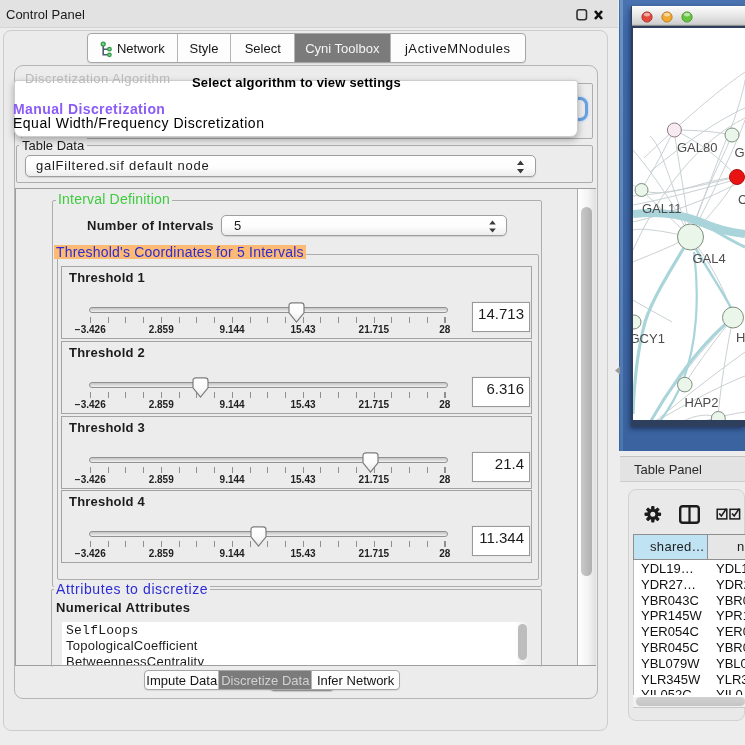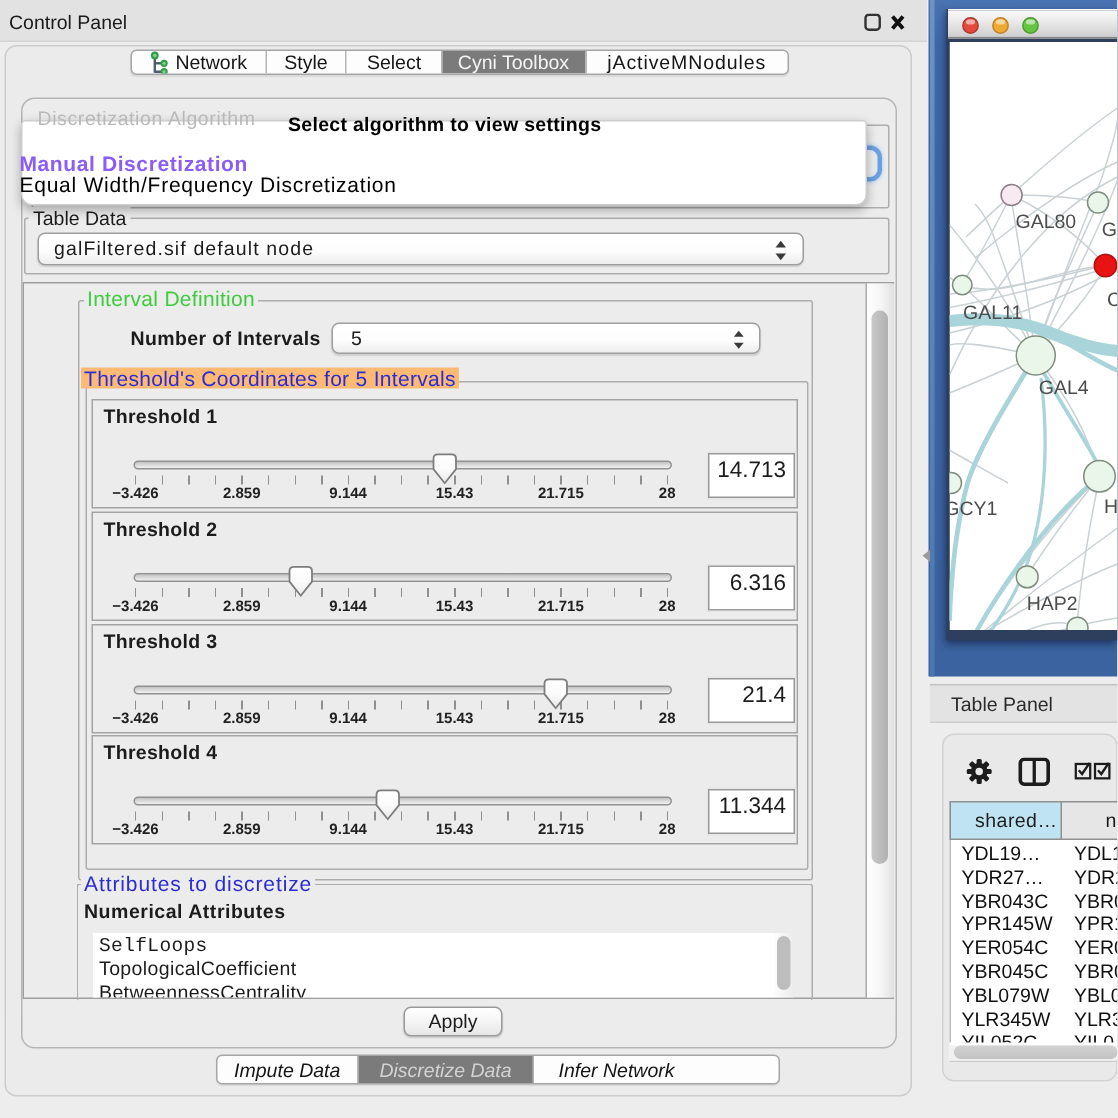--- a/index.html
+++ b/index.html
@@ -38,21 +38,21 @@
   <div class="abs" style="left:6px;top:7px;font-size:13px;color:#1a1a1a;">Control Panel</div>
   <svg class="abs" style="left:576px;top:9px;" width="30" height="12" viewBox="0 0 30 12">
     <rect x="1" y="0.8" width="9.5" height="10" rx="2.2" fill="none" stroke="#333" stroke-width="1.6"></rect>
     <path d="M19 2 L26 10 M26 2 L19 10" stroke="#111" stroke-width="2.6"></path>
   </svg>
 
   <div class="abs" style="left:3px;top:30px;width:605px;height:701px;background:#ebebeb;border:1px solid #cccccc;border-radius:8px;"></div>
 
   <div class="abs" style="left:14px;top:65px;width:584px;height:634px;background:#ececec;border:1px solid #b5b5b5;border-radius:9px;"></div>
 
-  <div class="seg" style="left:87px;top:33px;width:439px;height:17px;">
+  <div class="seg" style="left:87px;top:33px;width:439px;height:30px;">
     <div style="width:90px;">
       <svg width="13" height="17" viewBox="0 0 13 17" style="margin-right:4px;margin-top:2px;">
         <path d="M3.2 4 L3.2 14.5 M3.2 8.2 L8.2 8.2 M3.2 13.8 L8.2 13.8" stroke="#515c6e" stroke-width="1.6" fill="none"></path>
         <circle cx="3.2" cy="3" r="2.6" fill="#2f9e44"></circle>
         <circle cx="3.2" cy="3" r="1.2" fill="#84cf93"></circle>
         <circle cx="9.4" cy="8.2" r="2.4" fill="#2f9e44"></circle>
         <circle cx="9.4" cy="8.2" r="1.1" fill="#84cf93"></circle>
         <circle cx="9.4" cy="13.8" r="2.4" fill="#2f9e44"></circle>
         <circle cx="9.4" cy="13.8" r="1.1" fill="#84cf93"></circle>
       </svg>
@@ -175,21 +175,21 @@
     <div class="listrow" style="top:15.6px;">TopologicalCoefficient</div>
     <div class="listrow" style="top:32px;">BetweennessCentrality</div>
   </div>
   <div class="abs" style="left:516px;top:622px;width:13px;height:43px;background:linear-gradient(90deg,#fdfdfd,#ececec);"></div>
   <div class="abs" style="left:518px;top:624px;width:9px;height:36px;background:#bdbdbd;border-radius:5px;"></div>
 
   <div class="abs" style="left:269px;top:671px;width:66px;height:20px;border:1px solid #999;border-radius:5px;
        background:linear-gradient(180deg,#ffffff,#f2f2f2 60%,#e6e6e6);box-shadow:0 1px 1px rgba(0,0,0,0.15);
        text-align:center;line-height:17px;">Apply</div>
 
-  <div class="seg" style="left:144px;top:703px;width:376px;height:20px;font-style:italic;">
+  <div class="seg" style="left:144px;top:670px;width:256px;height:20px;">
     <div style="width:94px;">Impute Data</div>
     <div class="on" style="width:117px;color:#d2d2d2;">Discretize Data</div>
     <div style="width:110px;">Infer Network</div>
   </div>
 
   <div class="abs" style="left:619px;top:0;width:126px;height:451px;background:linear-gradient(180deg,#4a74b1 0,#3f68a8 30px,#3a639f 100%);"></div>
   <div class="abs" style="left:620px;top:0;width:3px;height:451px;background:linear-gradient(180deg,#6c93c2,#4a76af);"></div>
 
   <svg class="abs" style="left:614px;top:366px;" width="7" height="9" viewBox="0 0 7 9">
       <path d="M6 0.5 L1 4.5 L6 8.5 Z" fill="#9a9a9a"></path>

